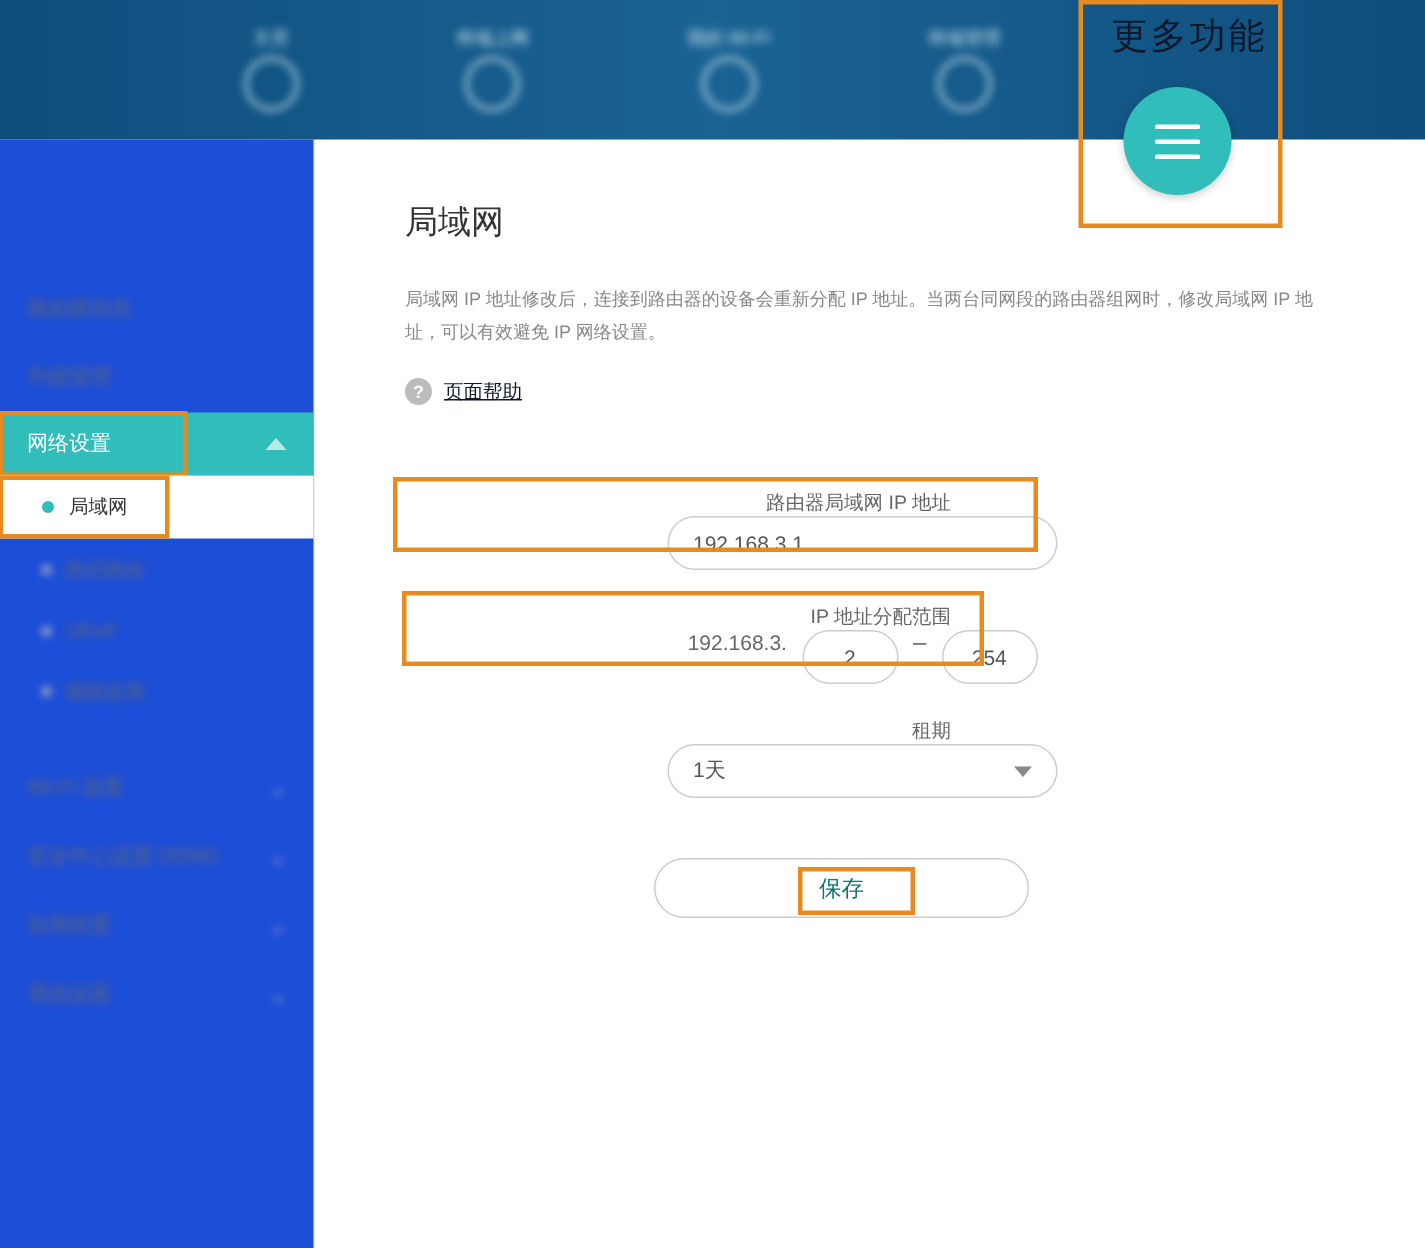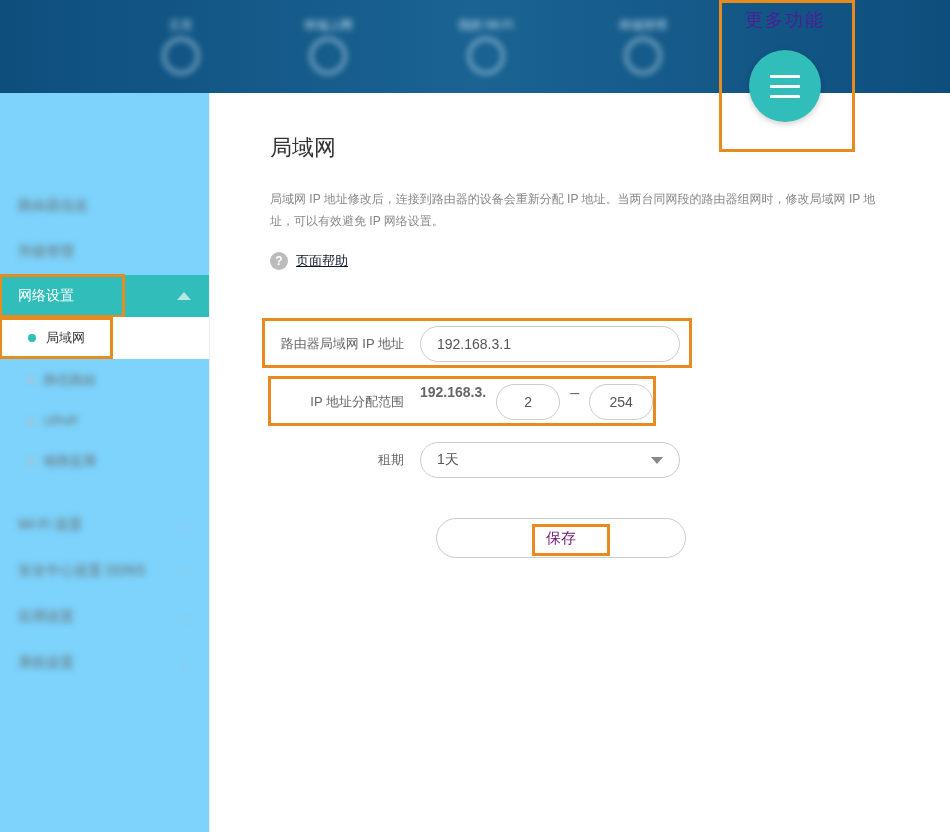--- a/index.html
+++ b/index.html
@@ -39,23 +39,23 @@
   .topbar .nav .item .lbl { font-size: 12px; margin-bottom: 4px; }
   .topbar .nav .item .circ {
     width: 36px; height: 36px;
     border: 2px solid #cfe6f3; border-radius: 50%;
   }
   .more-wrap {
     position: absolute;
     top: 0px;
     right: 105px;
     width: 120px;
-    text-align: center;
-    color: #4c1d95;
-    font-size: 18px;
+    text-align: right;
+    color: #0f172a;
+    font-size: 24px;
     z-index: 2;
   }
   .more-wrap .label { margin-top: 8px; letter-spacing: 2px; }
   .more-btn {
     width: 72px; height: 72px;
     border-radius: 50%;
     background: #31bdb9;
     margin: 18px auto 0 auto;
     display: flex;
     align-items: center;
@@ -72,21 +72,21 @@
     border: 3px solid #e88b1f;
     z-index: 3; pointer-events: none;
   }
   .layout {
     display: flex;
     height: calc(832px - 93px);
   }
   
   .sidebar {
     width: 210px;
-    background: #7dd3fc;
+    background: #1d4ed8;
     border-right: 1px solid #eee;
     display: flex;
     flex-direction: column;
     padding-top: 90px;
     position: relative;
   }
   .side-blur {
     padding: 14px 18px;
     font-size: 14px;
     color: #666;
@@ -157,21 +157,21 @@
     font-size:13px; color:#666; margin-bottom:40px;
     padding-bottom:16px;
   }
   .help .qicon {
     width:18px; height:18px; border-radius:50%; background:#bbb; color:#fff;
     display:flex; align-items:center; justify-content:center;
     font-size:12px; font-weight:bold;
   }
   .help a { color:#0f172a; text-decoration:underline; cursor:pointer; }
   .form-row {
-    display:flex; align-items:center; margin-bottom:22px;
+    display:flex; align-items:center; margin-bottom:22px;flex-direction:column;
   }
   .form-row .lbl {
     width: 150px; text-align:right; padding-right:16px;
     font-size:13px; color:#666;
   }
   .form-row .ctrl { flex:1; display:flex; align-items:flex-start; gap:10px; }
   input.text {
     height:36px; border:1px solid #ccc; border-radius:18px;
     padding:0 16px; font-size:14px; color:#555; outline:none;
     width:260px; background:#fff;
@@ -194,36 +194,36 @@
     padding:0 16px; font-size:14px; color:#555;
     display:flex; align-items:center; justify-content:space-between;
     cursor:pointer; background:#fff;
   }
   .select .arrow {
     width:0; height:0; border-left:6px solid transparent;
     border-right:6px solid transparent; border-top:7px solid #888;
   }
   .save-btn {
     width:250px; height:40px; border:1px solid #ccc; border-radius:20px;
-    background:#fff; font-size:15px; color:#701a75;
+    background:#fff; font-size:15px; color:#0f766e;
     display:flex; align-items:center; justify-content:center;
     margin: 40px 0 0 166px; cursor:pointer;
   }
   
   .hl { position:absolute; border:3px solid #e88b1f; pointer-events:none; }
   .main-rel { position:relative; }
   .hl-ip {
     left:-8px; top:-8px; width:430px; height:50px;
   }
   .hl-range { left:-2px; top:-8px; width:388px; height:50px; }
   .hl-save {
     left:262px; top:6px; width:78px; height:32px;
   }
   .row-rel { position:relative; }
-  .prefix { font-size:14px; color:#666;font-weight:bold; }
+  .prefix { font-size:14px; color:#666; }
   .spacer-top { height: 20px; }
 </style>
 </head>
 <body>
 
 <div class="topbar">
   <div class="nav">
     <div class="item">
         <div class="lbl">主页</div>
         <div class="circ"></div>

